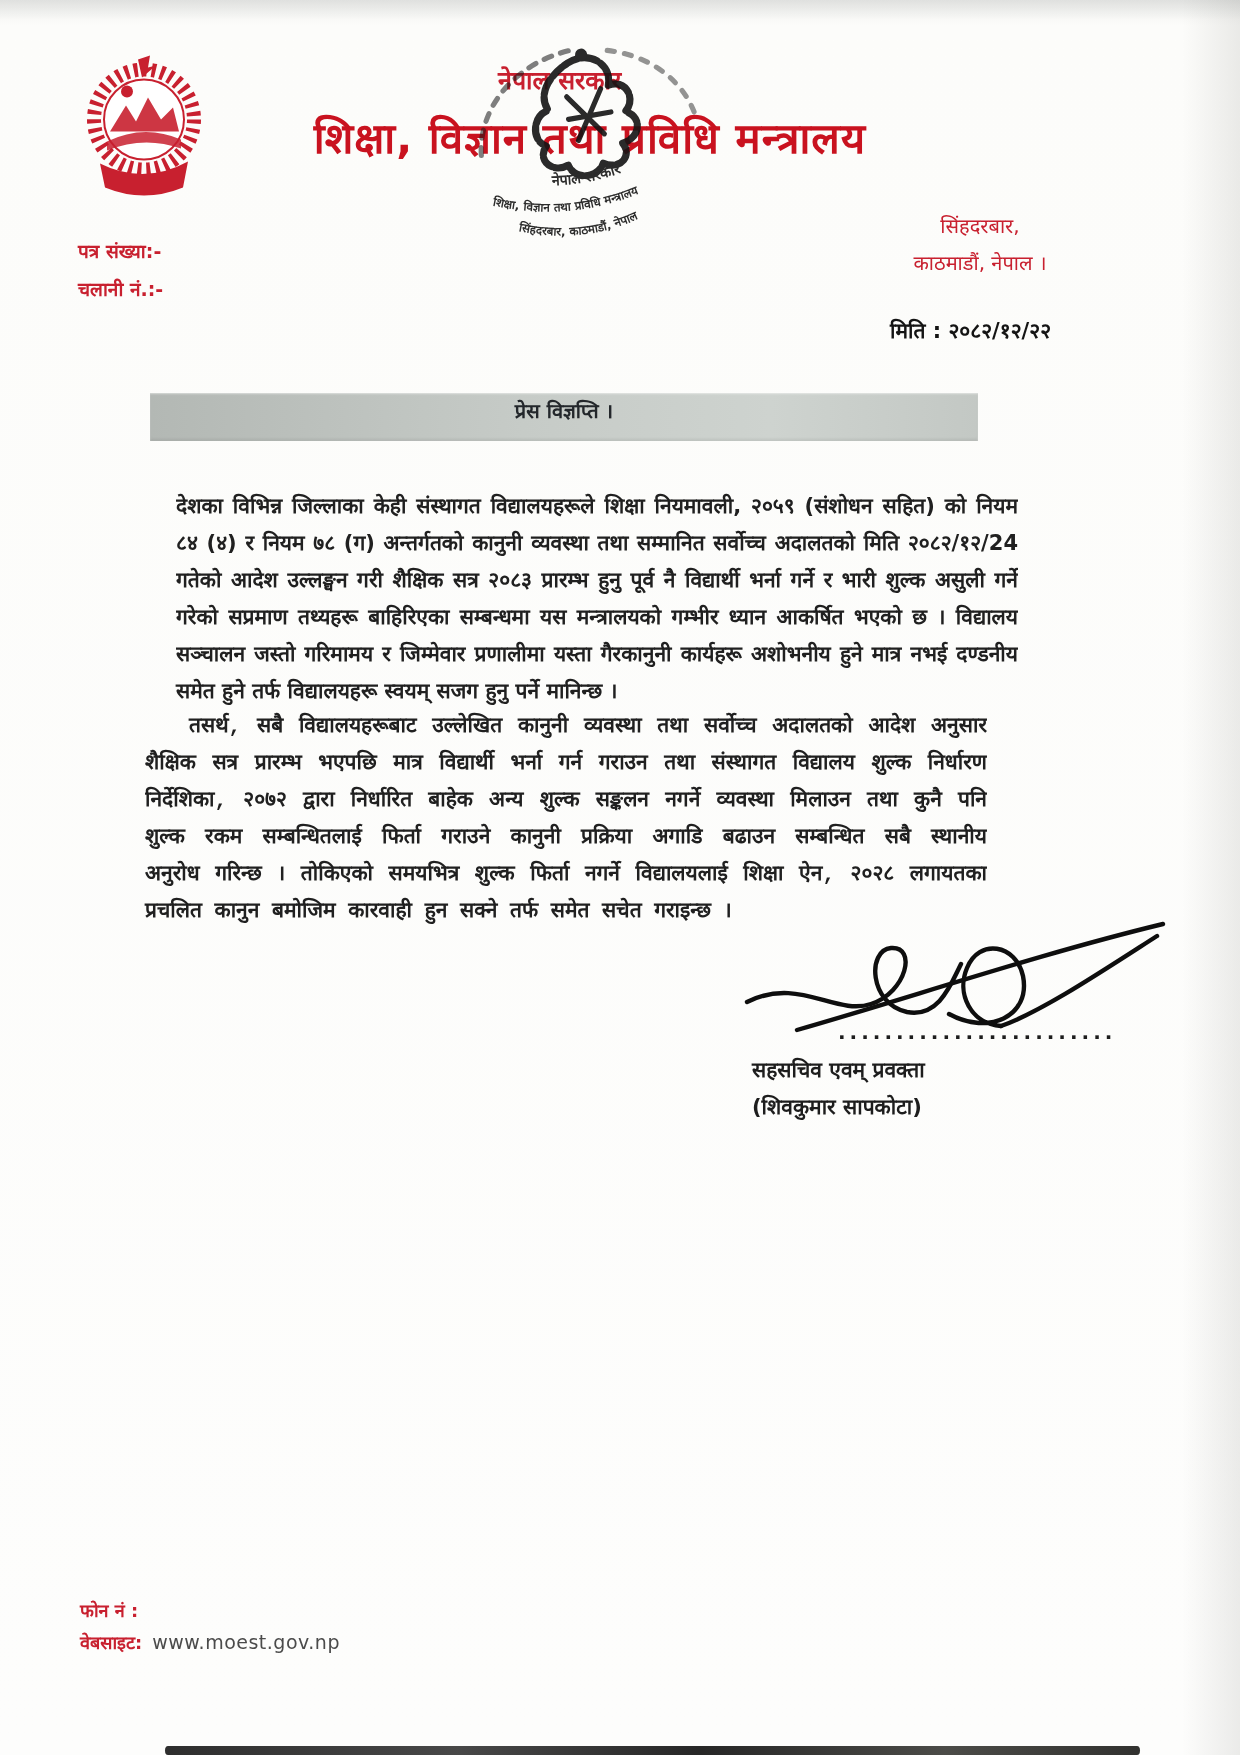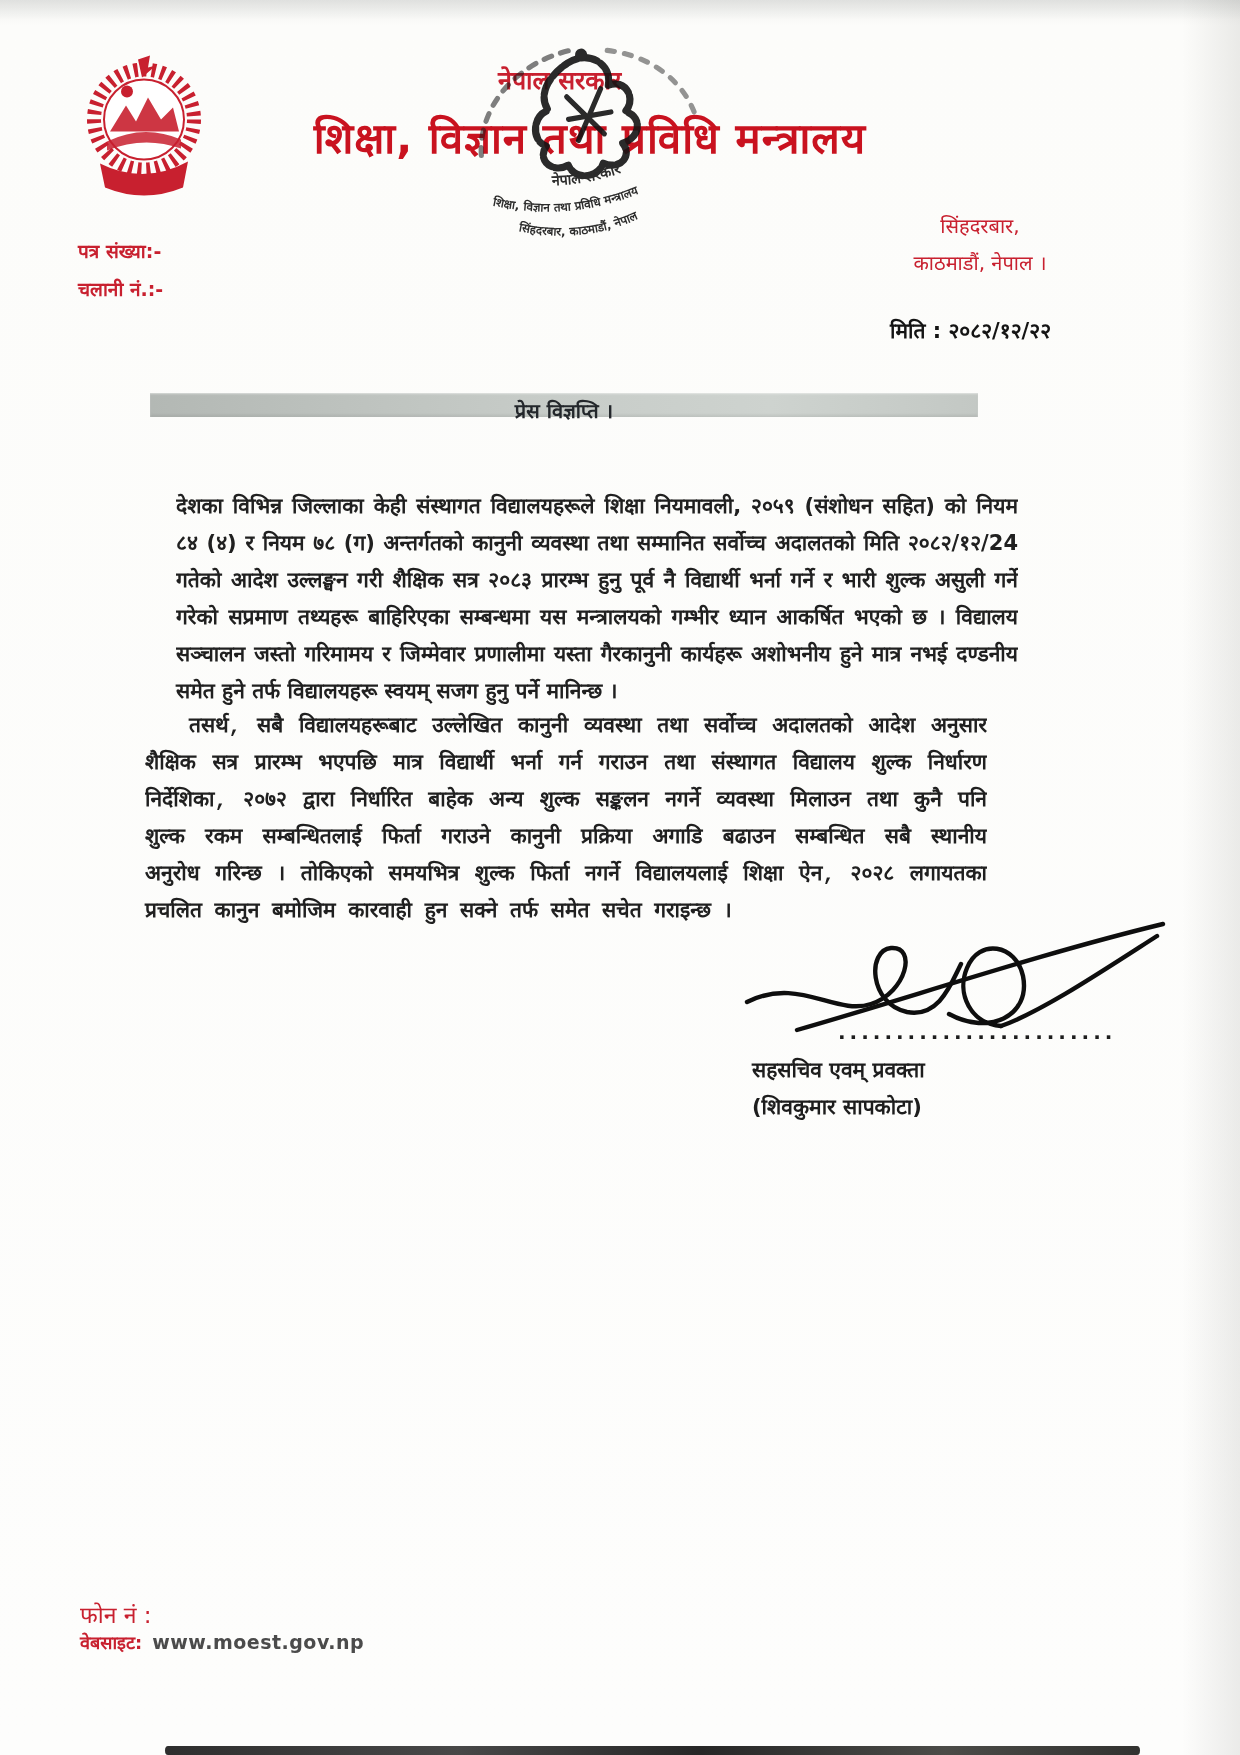--- a/index.html
+++ b/index.html
@@ -18,42 +18,42 @@
   .gov-name{position:absolute;left:498px;top:62px;font-size:25px;font-weight:bold;color:#c8202f;z-index:1;}
   .ministry-title{position:absolute;left:30px;top:108px;width:1120px;text-align:center;
     font-size:42px;font-weight:bold;color:#c9121f;letter-spacing:1px;z-index:1;}
   .stamp{position:absolute;left:462px;top:40px;width:256px;height:225px;
     transform:rotate(-10deg);opacity:.9;z-index:2;}
   .addr{position:absolute;left:895px;top:208px;width:170px;text-align:center;
     font-size:20px;font-weight:normal;color:#c8202f;line-height:37px;}
   .refs{position:absolute;left:78px;top:232px;font-size:19px;font-weight:bold;color:#c8202f;line-height:38px;}
   .date-line{position:absolute;left:890px;top:316px;font-size:21px;font-weight:bold;color:#141414;}
   
-  .band{position:absolute;left:150px;top:393px;width:828px;height:24px;line-height:36px;
+  .band{position:absolute;left:150px;top:393px;width:828px;height:48px;line-height:36px;
     text-align:center;font-size:20px;font-weight:bold;color:#23272b;
     background:linear-gradient(90deg,#b3b8b4 0%,#c6cbc7 45%,#ced3cf 75%,#c3c8c4 100%);
     box-shadow:inset 0 1px 2px rgba(255,255,255,.5), inset 0 -2px 3px rgba(0,0,0,.08);}
   
   .bodytext{position:absolute;left:145px;width:842px;font-size:21px;font-weight:600;
     color:#202020;line-height:37px;}
   .para1{top:488px;margin-left:31px;}
   .para2{top:708px;font-family:Liberation Mono, monospace;}
   .line{white-space:nowrap;}
   .fill{text-align:justify;text-align-last:justify;white-space:normal;height:37px;overflow:hidden;}
   .indent{padding-left:44px;}
   
   .sig-dots{position:absolute;left:838px;top:1020px;font-size:20px;font-weight:bold;
     letter-spacing:4px;color:#1d1d1d;z-index:1;}
   .signature{position:absolute;left:738px;top:918px;width:432px;height:130px;z-index:2;}
   .sig-text{position:absolute;left:752px;top:1052px;width:282px;text-align:left;
     font-size:21px;font-weight:600;color:#1d1d1d;line-height:37px;}
   
-  .footer-phone{position:absolute;left:80px;top:1598px;font-size:23px;font-weight:normal;color:#c8202f;}
+  .footer-phone{position:absolute;left:80px;top:1598px;font-size:18px;font-weight:bold;color:#c8202f;}
   .footer-web{position:absolute;left:80px;top:1630px;font-size:18px;font-weight:bold;color:#c8202f;}
-  .footer-url{display:inline-block;margin-left:10px;color:#4b4b4b;font-weight:700;font-size:19px;letter-spacing:.5px;}
+  .footer-url{display:inline-block;margin-left:10px;color:#4b4b4b;font-weight:400;font-size:19px;letter-spacing:.5px;}
   .bottom-artifact{position:absolute;left:165px;top:1746px;width:975px;height:9px;border-radius:4px/6px;
     background:linear-gradient(90deg,#1c1c1c 0%,#383838 30%,#141414 55%,#3c3c38 80%,#20201e 100%);opacity:.92;}
 </style>
 </head>
 <body>
 
 <div class="page">
   <div class="shade-top"></div>
   <div class="shade-right"></div>
 

